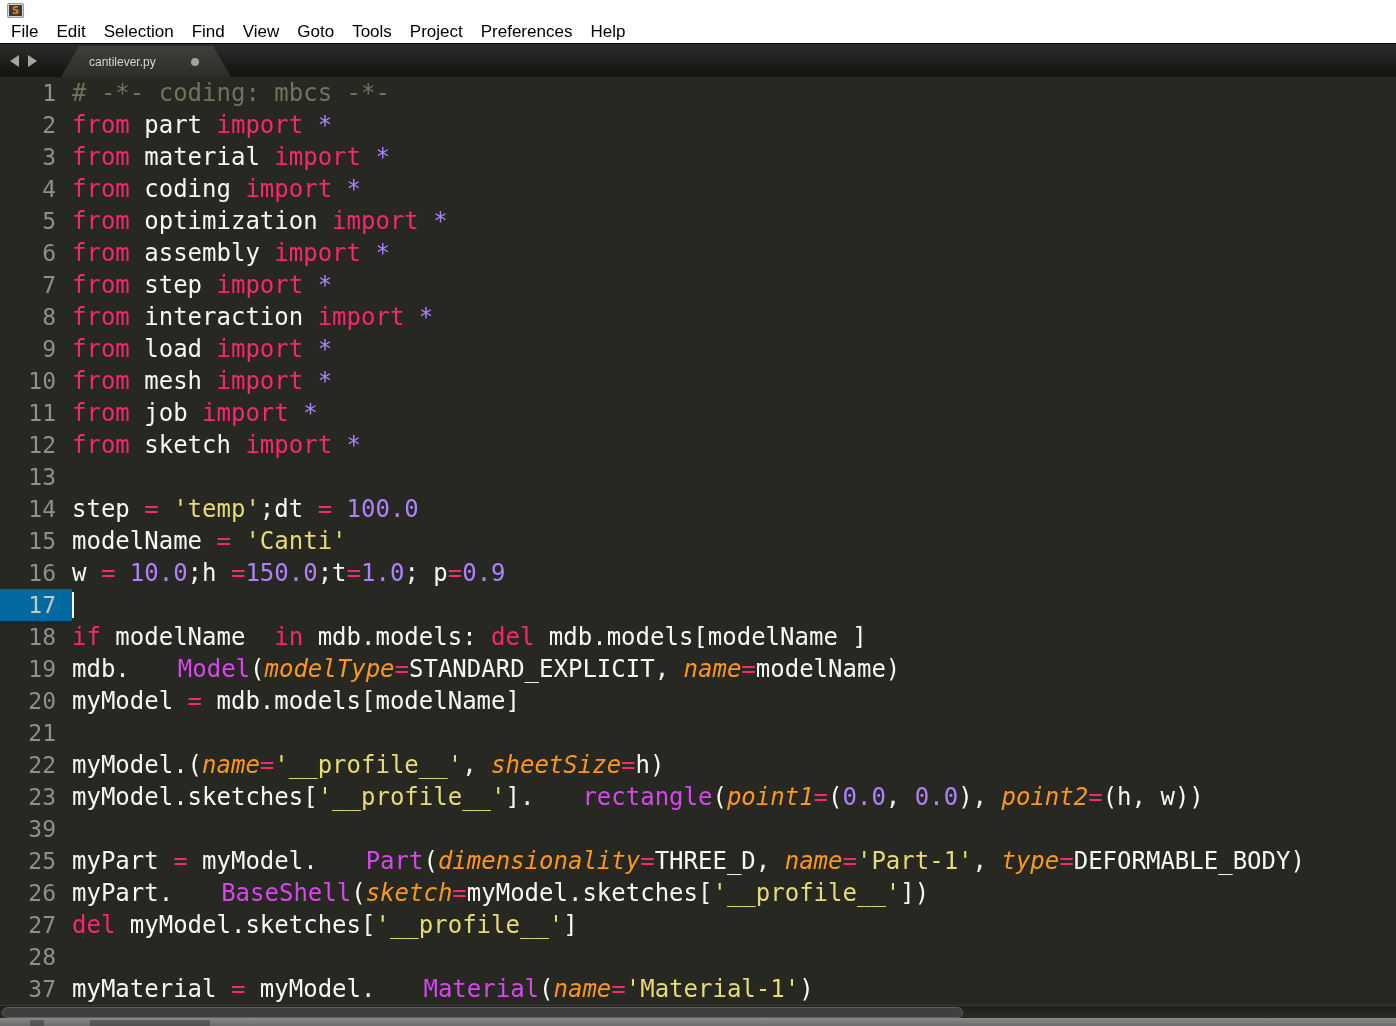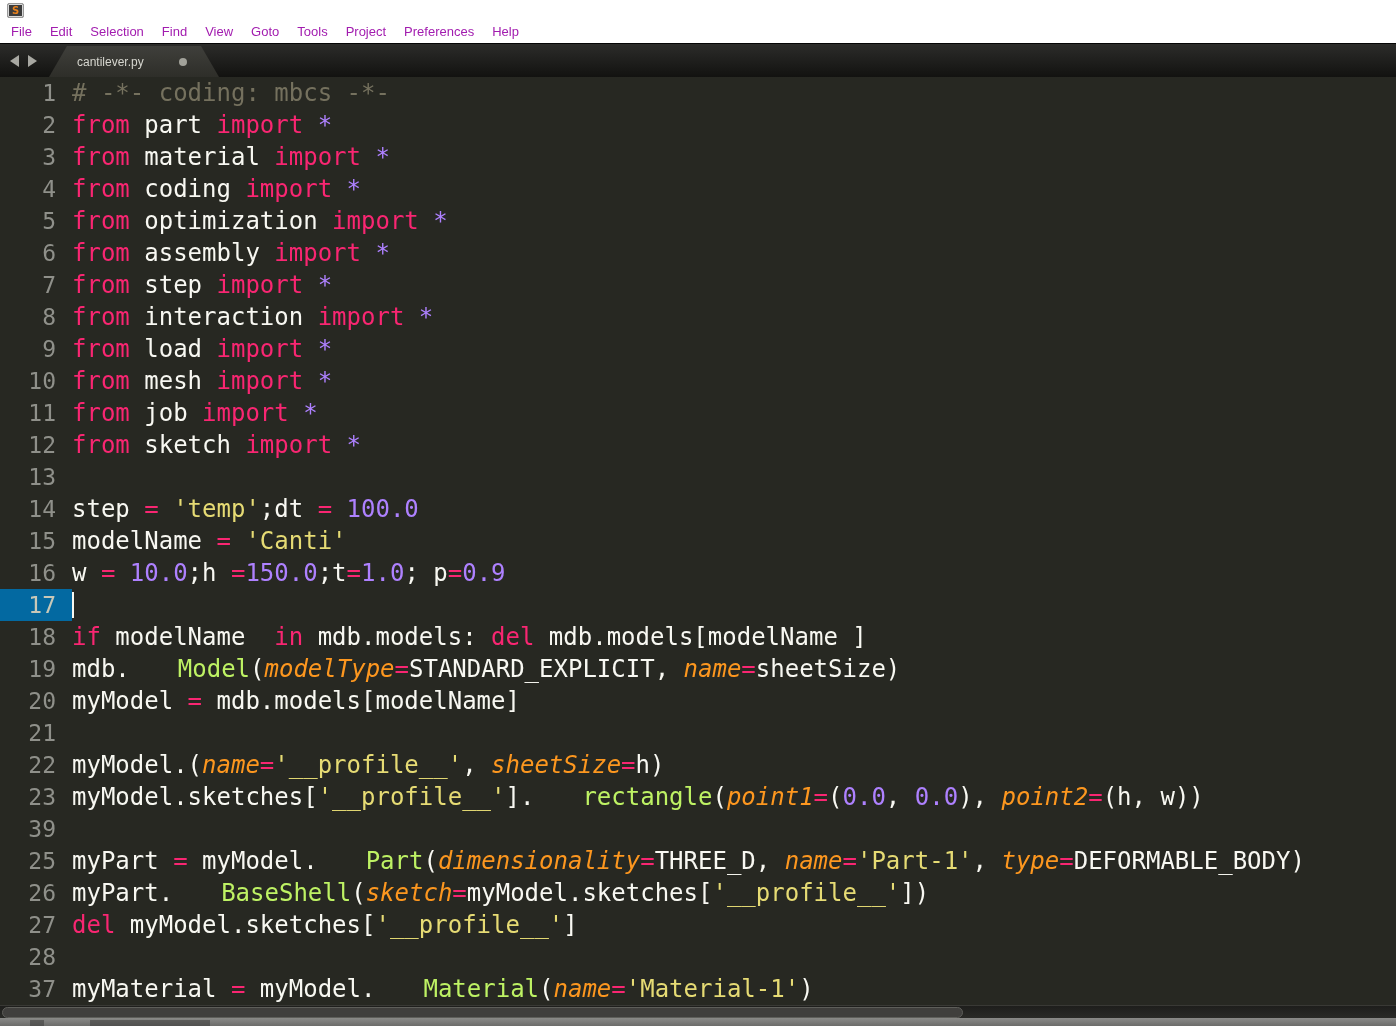--- a/index.html
+++ b/index.html
@@ -6,25 +6,25 @@
   html,body { width:1396px; height:1026px; overflow:hidden; background:#272822;
               font-family:"Liberation Sans", sans-serif; }
 
   
   .titlebar { height:20px; background:#ffffff; display:flex; align-items:center; padding-left:7px; }
   .app-icon { width:17px; height:15px; background:#3c3c3c; border:1px solid #9a9a9a;
               box-shadow:0 0 0 1px #d8d8d8 inset; display:flex; align-items:center; justify-content:center;
               color:#e8821e; font:bold 10px "DejaVu Sans", sans-serif; border-radius:2px; }
 
   .menubar { height:23px; background:#ffffff; display:flex; align-items:center; padding-left:2px; }
-  .menu-item { font-size:13px; color:#a21caf; padding:2px 9px; cursor:default; }
+  .menu-item { font-size:17px; color:#000000; padding:2px 9px; cursor:default; }
 
   
   .tabbar { height:34px; background:linear-gradient(#2c2c2a,#121210); border-top:1px solid #050505;
-            display:flex; align-items:flex-end; position:relative; }
+            display:flex; align-items:flex-end; position:relative;gap:12px; }
   .nav-arrows { display:flex; align-items:center; gap:9px; height:100%; padding:0 10px 0 10px; }
   .arrow { width:0; height:0; border-top:6px solid transparent; border-bottom:6px solid transparent; }
   .arrow-back { border-right:9px solid #a8a8a2; }
   .arrow-fwd  { border-left:9px solid #a8a8a2; }
   .tab { height:31px; width:170px; margin-left:2px; position:relative;
          background:linear-gradient(#3f3f3b,#2e2e29);
          clip-path:polygon(18px 0, calc(100% - 18px) 0, 100% 100%, 0 100%);
          display:flex; align-items:center; }
   .tab-label { color:#d6d6cf; font-size:12px; margin-left:28px; }
   .tab-dot { width:8px; height:8px; border-radius:50%; background:#a2a29a; margin-left:auto; margin-right:32px; }
@@ -37,21 +37,21 @@
           font-size:23px; height:32px; line-height:32px; }
   .line.current .lnum { background:#0369a1; color:#c8c8b8; }
   .lcode { margin-left:0; height:32px; line-height:32px; display:flex; align-items:center; }
   .caret { display:inline-block; width:2px; height:26px; background:#f8f8f0; }
 
   .t-c { color:#75715e; }              
   .t-k { color:#f92672; }              
   .t-w { color:#f8f8f2; }              
   .t-n { color:#ae81ff; }              
   .t-s { color:#e6db74; }              
-  .t-f { color:#bef264;padding-left:48px; }              
+  .t-f { color:#d946ef;padding-left:48px; }              
   .t-a { color:#fd971f; font-style:italic; }  
 
   
   .scrollrow { height:13px; background:linear-gradient(#1e1e1c,#2a2a27); position:relative;
                border-top:1px solid #39393५5; border-top:1px solid #393935; }
   .scroll-thumb { position:absolute; left:2px; top:1px; height:11px; width:961px;
                   background:#403f3d; border:1px solid #5e5e5a; border-radius:6px; }
   .statusbar { height:8px; background:linear-gradient(#8a8a88,#6c6c6a); position:relative; overflow:hidden; }
   .smudge { position:absolute; top:2px; height:6px; background:#3d3d3b; opacity:.55; }
   .smudge-a { left:30px; width:14px; }
@@ -100,21 +100,21 @@
     <div class="line"><div class="lnum">9</div><div class="lcode"><span class="t-k">from</span><span class="t-w"> load </span><span class="t-k">import</span><span class="t-w"> </span><span class="t-n">*</span></div></div>
     <div class="line"><div class="lnum">10</div><div class="lcode"><span class="t-k">from</span><span class="t-w"> mesh </span><span class="t-k">import</span><span class="t-w"> </span><span class="t-n">*</span></div></div>
     <div class="line"><div class="lnum">11</div><div class="lcode"><span class="t-k">from</span><span class="t-w"> job </span><span class="t-k">import</span><span class="t-w"> </span><span class="t-n">*</span></div></div>
     <div class="line"><div class="lnum">12</div><div class="lcode"><span class="t-k">from</span><span class="t-w"> sketch </span><span class="t-k">import</span><span class="t-w"> </span><span class="t-n">*</span></div></div>
     <div class="line"><div class="lnum">13</div><div class="lcode"></div></div>
     <div class="line"><div class="lnum">14</div><div class="lcode"><span class="t-w">step </span><span class="t-k">=</span><span class="t-w"> </span><span class="t-s">'temp'</span><span class="t-w">;dt </span><span class="t-k">=</span><span class="t-w"> </span><span class="t-n">100.0</span></div></div>
     <div class="line"><div class="lnum">15</div><div class="lcode"><span class="t-w">modelName </span><span class="t-k">=</span><span class="t-w"> </span><span class="t-s">'Canti'</span></div></div>
     <div class="line"><div class="lnum">16</div><div class="lcode"><span class="t-w">w </span><span class="t-k">=</span><span class="t-w"> </span><span class="t-n">10.0</span><span class="t-w">;h </span><span class="t-k">=</span><span class="t-n">150.0</span><span class="t-w">;t</span><span class="t-k">=</span><span class="t-n">1.0</span><span class="t-w">; p</span><span class="t-k">=</span><span class="t-n">0.9</span></div></div>
     <div class="line current"><div class="lnum">17</div><div class="lcode"><span class="caret"></span></div></div>
     <div class="line"><div class="lnum">18</div><div class="lcode"><span class="t-k">if</span><span class="t-w"> modelName  </span><span class="t-k">in</span><span class="t-w"> mdb.models: </span><span class="t-k">del</span><span class="t-w"> mdb.models[modelName ]</span></div></div>
-    <div class="line"><div class="lnum">19</div><div class="lcode"><span class="t-w">mdb.</span><span class="t-f">Model</span><span class="t-w">(</span><span class="t-a">modelType</span><span class="t-k">=</span><span class="t-w">STANDARD_EXPLICIT, </span><span class="t-a">name</span><span class="t-k">=</span><span class="t-w">sheetSize)</span></div></div>
+    <div class="line"><div class="lnum">19</div><div class="lcode"><span class="t-w">mdb.</span><span class="t-f">Model</span><span class="t-w">(</span><span class="t-a">modelType</span><span class="t-k">=</span><span class="t-w">STANDARD_EXPLICIT, </span><span class="t-a">name</span><span class="t-k">=</span><span class="t-w">modelName)</span></div></div>
     <div class="line"><div class="lnum">20</div><div class="lcode"><span class="t-w">myModel </span><span class="t-k">=</span><span class="t-w"> mdb.models[modelName]</span></div></div>
     <div class="line"><div class="lnum">21</div><div class="lcode"></div></div>
     <div class="line"><div class="lnum">22</div><div class="lcode"><span class="t-w">myModel.</span><span class="t-w">(</span><span class="t-a">name</span><span class="t-k">=</span><span class="t-s">'__profile__'</span><span class="t-w">, </span><span class="t-a">sheetSize</span><span class="t-k">=</span><span class="t-w">h)</span></div></div>
     <div class="line"><div class="lnum">23</div><div class="lcode"><span class="t-w">myModel.sketches[</span><span class="t-s">'__profile__'</span><span class="t-w">].</span><span class="t-f">rectangle</span><span class="t-w">(</span><span class="t-a">point1</span><span class="t-k">=</span><span class="t-w">(</span><span class="t-n">0.0</span><span class="t-w">, </span><span class="t-n">0.0</span><span class="t-w">), </span><span class="t-a">point2</span><span class="t-k">=</span><span class="t-w">(h, w))</span></div></div>
     <div class="line"><div class="lnum">39</div><div class="lcode"></div></div>
     <div class="line"><div class="lnum">25</div><div class="lcode"><span class="t-w">myPart </span><span class="t-k">=</span><span class="t-w"> myModel.</span><span class="t-f">Part</span><span class="t-w">(</span><span class="t-a">dimensionality</span><span class="t-k">=</span><span class="t-w">THREE_D, </span><span class="t-a">name</span><span class="t-k">=</span><span class="t-s">'Part-1'</span><span class="t-w">, </span><span class="t-a">type</span><span class="t-k">=</span><span class="t-w">DEFORMABLE_BODY)</span></div></div>
     <div class="line"><div class="lnum">26</div><div class="lcode"><span class="t-w">myPart.</span><span class="t-f">BaseShell</span><span class="t-w">(</span><span class="t-a">sketch</span><span class="t-k">=</span><span class="t-w">myModel.sketches[</span><span class="t-s">'__profile__'</span><span class="t-w">])</span></div></div>
     <div class="line"><div class="lnum">27</div><div class="lcode"><span class="t-k">del</span><span class="t-w"> myModel.sketches[</span><span class="t-s">'__profile__'</span><span class="t-w">]</span></div></div>
     <div class="line"><div class="lnum">28</div><div class="lcode"></div></div>
     <div class="line"><div class="lnum">37</div><div class="lcode"><span class="t-w">myMaterial </span><span class="t-k">=</span><span class="t-w"> myModel.</span><span class="t-f">Material</span><span class="t-w">(</span><span class="t-a">name</span><span class="t-k">=</span><span class="t-s">'Material-1'</span><span class="t-w">)</span></div></div>

